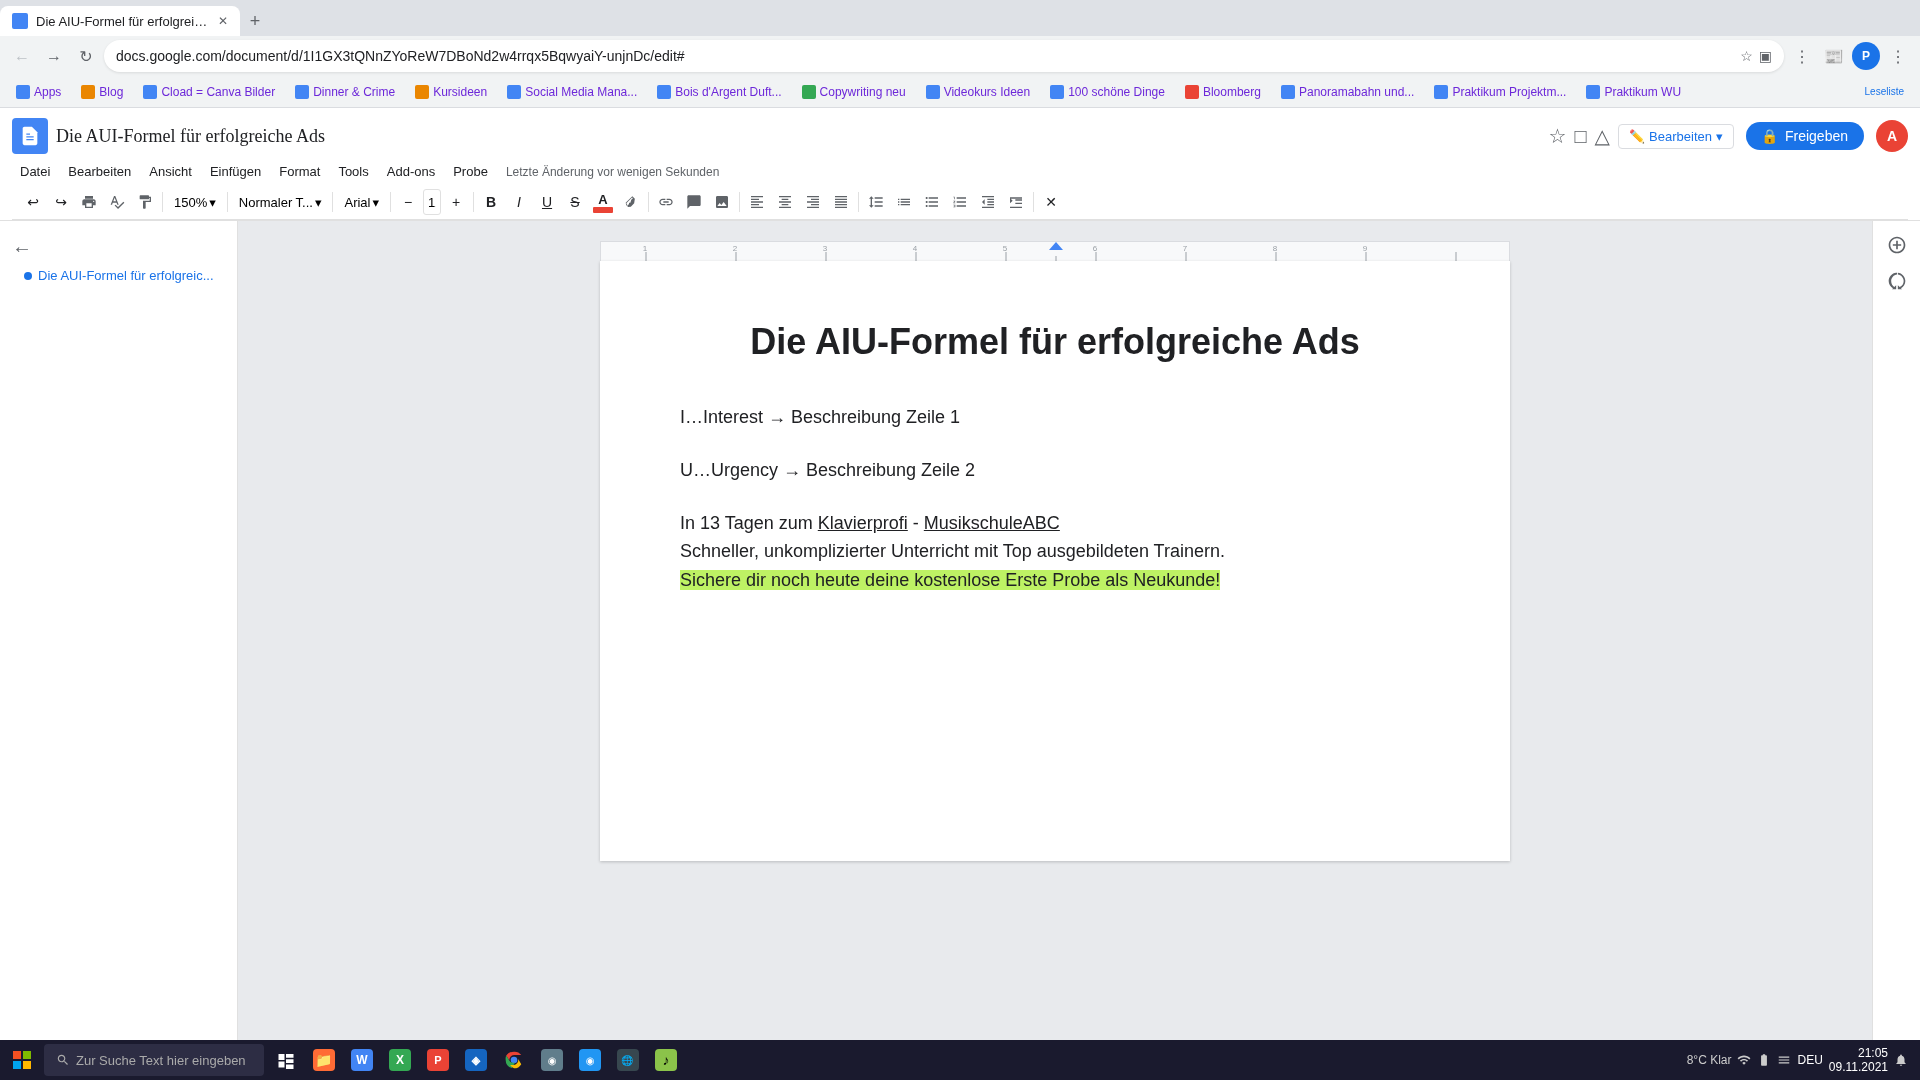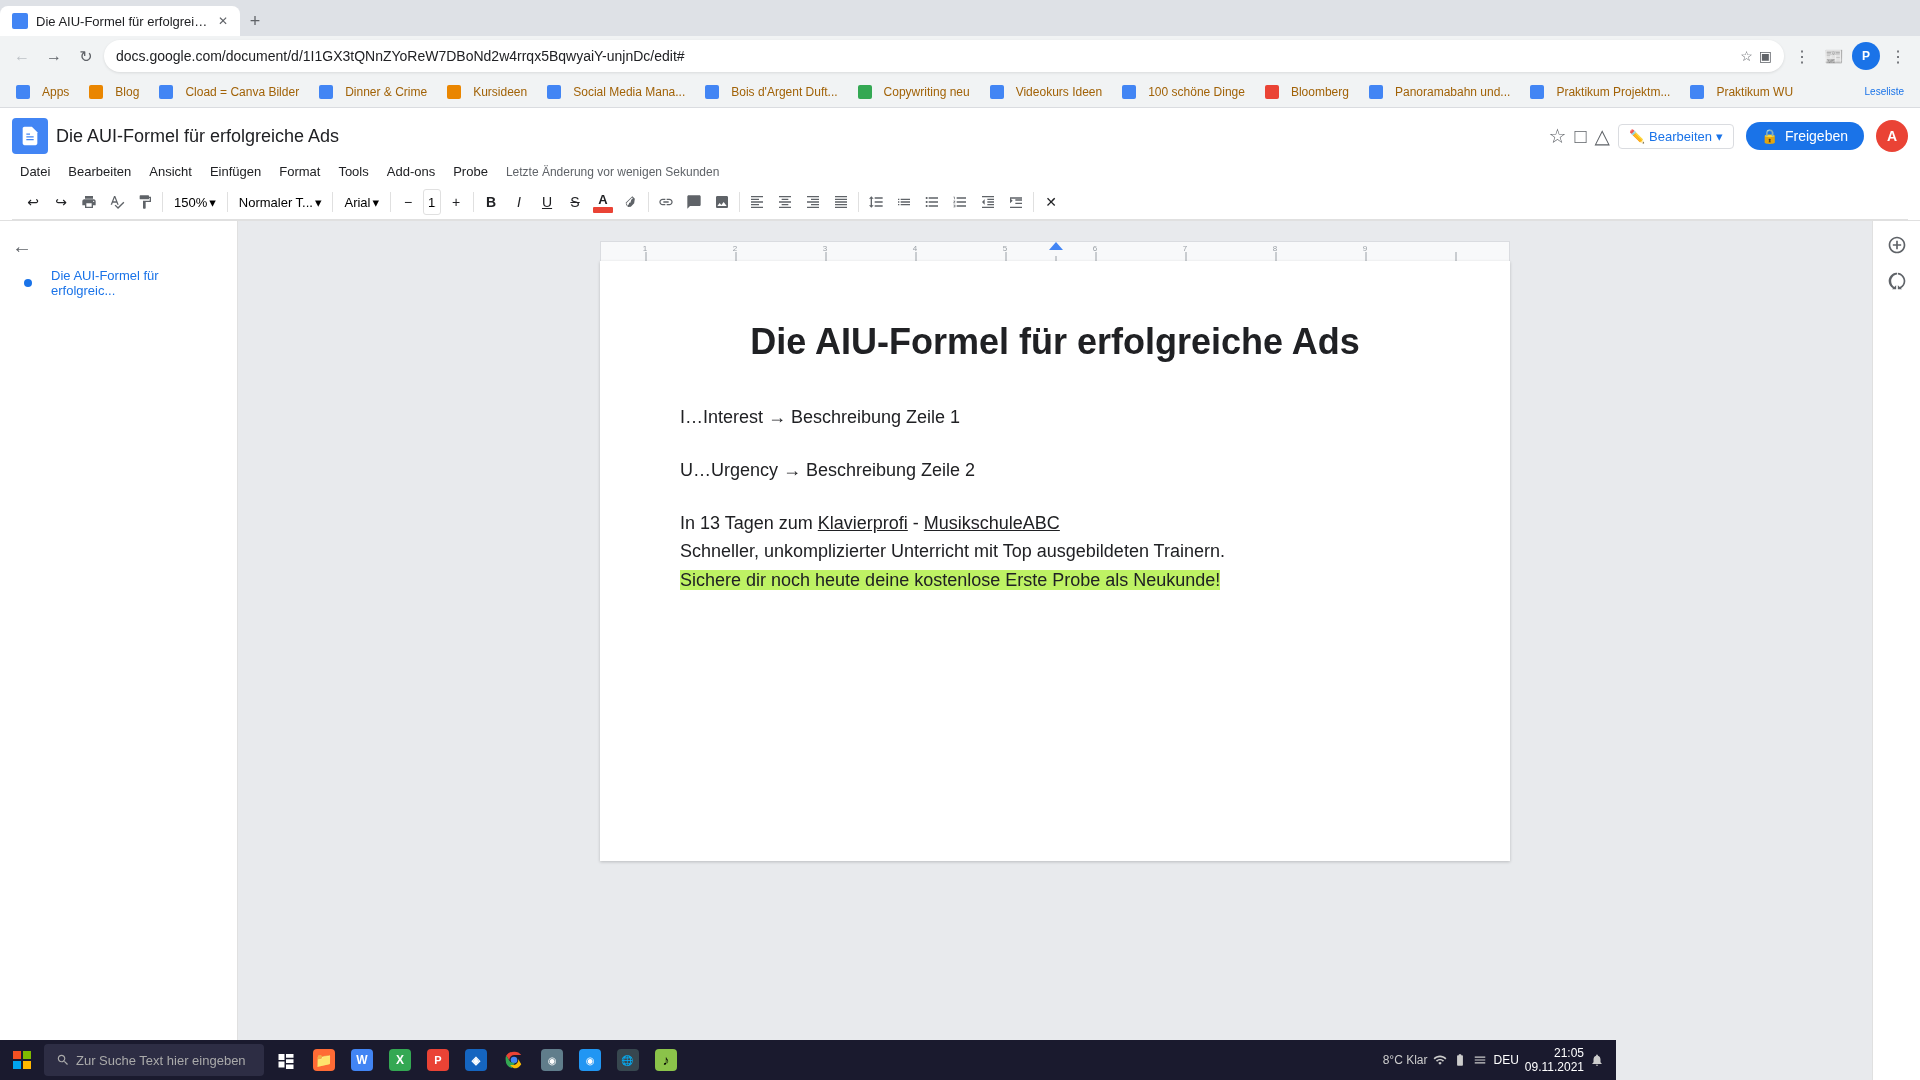--- a/index.html
+++ b/index.html
@@ -18,35 +18,35 @@
     .nav-btn { width: 28px; height: 28px; display: flex; align-items: center; justify-content: center; border-radius: 50%; cursor: pointer; color: #606368; font-size: 16px; }
     .nav-btn.disabled { color: #bdc1c6; cursor: default; }
     .address-bar { flex: 1; height: 32px; background: #fff; border-radius: 16px; display: flex; align-items: center; padding: 0 12px; font-size: 14px; color: #202124; box-shadow: 0 1px 3px rgba(0,0,0,0.1); }
     .address-text { flex: 1; font-size: 14px; color: #202124; }
     .address-icons { display: flex; gap: 6px; color: #606368; }
     .nav-extras { display: flex; align-items: center; gap: 4px; }
     .profile-btn { background: #1a73e8; color: white; border-radius: 50%; width: 28px; height: 28px; display: flex; align-items: center; justify-content: center; font-size: 12px; font-weight: bold; }
 
     
     .bookmarks-bar { background: #f1f3f4; height: 32px; display: flex; align-items: center; padding: 0 8px; gap: 4px; border-bottom: 1px solid #dadce0; overflow: hidden; }
-    .bookmark-item { display: flex; align-items: center; gap: 12px; padding: 4px 8px; border-radius: 4px; cursor: pointer; font-size: 12px; color: #a16207; white-space: nowrap; }
+    .bookmark-item { display: flex; align-items: center; gap: 4px; padding: 4px 8px; border-radius: 4px; cursor: pointer; font-size: 12px; color: #6d28d9; white-space: nowrap; }
     .bookmark-icon { width: 14px; height: 14px; background: #ccc; border-radius: 2px; flex-shrink: 0; }
     .bookmark-icon.blue { background: #4285f4; }
     .bookmark-icon.orange { background: #ea8600; }
     .bookmark-icon.red { background: #ea4335; }
     .bookmark-icon.green { background: #34a853; }
     .reading-mode { margin-left: auto; font-size: 10px; color: #1a73e8; cursor: pointer; padding: 4px 8px; }
 
     
     .docs-app { background: #fff; display: flex; flex-direction: column; height: calc(1080px - 108px); }
 
     .docs-header { background: #fff; padding: 4px 12px 0; border-bottom: 1px solid #e0e0e0; }
     .docs-title-row { display: flex; align-items: center; padding: 6px 0 4px; gap: 8px; }
     .docs-icon { width: 36px; height: 36px; background: #4285f4; border-radius: 4px; display: flex; align-items: center; justify-content: center; color: white; font-size: 20px; flex-shrink: 0; }
-    .docs-title { font-size: 18px; color: #202124; font-weight: 400; flex: 1; }
+    .docs-title { font-size: 18px; color: #202124; font-weight: 400; flex: 1; font-family: Liberation Serif, serif; }
     .docs-title-actions { display: flex; align-items: center; gap: 8px; }
     .star-icon { color: #5f6368; font-size: 20px; cursor: pointer; }
     .header-right { display: flex; align-items: center; gap: 12px; margin-left: auto; }
     .edit-btn { display: flex; align-items: center; gap: 4px; color: #1a73e8; font-size: 13px; cursor: pointer; border: 1px solid #dadce0; border-radius: 4px; padding: 4px 10px; }
     .share-btn { background: #1a73e8; color: white; border-radius: 20px; padding: 6px 16px; font-size: 14px; cursor: pointer; display: flex; align-items: center; gap: 6px; }
     .user-avatar { width: 32px; height: 32px; background: #ea4335; border-radius: 50%; display: flex; align-items: center; justify-content: center; color: white; font-size: 14px; font-weight: bold; cursor: pointer; }
 
     .menu-bar { display: flex; align-items: center; gap: 2px; padding: 2px 0; font-size: 13px; color: #202124; }
     .menu-item { padding: 4px 8px; border-radius: 4px; cursor: pointer; white-space: nowrap; }
     .last-edit { font-size: 12px; color: #5f6368; margin-left: 8px; }
@@ -56,39 +56,39 @@
     .tb-separator { width: 1px; background: #e0e0e0; height: 20px; margin: 0 2px; }
     .tb-dropdown { display: flex; align-items: center; gap: 2px; padding: 2px 6px; border-radius: 3px; cursor: pointer; border: 1px solid transparent; font-size: 13px; height: 26px; }
     .tb-input { width: 18px; text-align: center; border: 1px solid #e0e0e0; border-radius: 3px; font-size: 13px; padding: 1px 4px; height: 26px; }
     .tb-color { width: 20px; height: 6px; background: #ea4335; border-radius: 1px; }
 
     
     .docs-main { display: flex; flex: 1; overflow: hidden; }
 
     .sidebar { width: 238px; background: #fff; border-right: 1px solid #e0e0e0; padding: 8px 0; flex-shrink: 0; }
     .sidebar-back { display: flex; align-items: center; padding: 6px 12px; color: #5f6368; cursor: pointer; font-size: 20px; }
-    .sidebar-item { padding: 4px 16px 4px 24px; font-size: 13px; color: #202124; cursor: pointer; display: flex; align-items: center; gap: 19px; }
+    .sidebar-item { padding: 4px 16px 4px 24px; font-size: 13px; color: #202124; cursor: pointer; display: flex; align-items: center; gap: 6px; }
     .sidebar-item.active { color: #1a73e8; }
     .sidebar-bullet { width: 8px; height: 8px; border-radius: 50%; background: #1a73e8; flex-shrink: 0; }
 
     .content-area { flex: 1; background: #e8eaed; overflow-y: auto; padding: 20px; display: flex; justify-content: center; }
 
     .page-wrapper { display: flex; flex-direction: column; align-items: center; width: 100%; }
     .ruler-bar { width: 910px; height: 20px; background: #f8f9fa; border: 1px solid #dadce0; border-bottom: none; display: flex; align-items: center; position: relative; overflow: hidden; margin-bottom: 0; }
 
     .page { width: 910px; background: #fff; box-shadow: 0 1px 3px rgba(0,0,0,0.2); min-height: 600px; padding: 60px 80px; position: relative; }
 
     .doc-title { font-size: 36px; font-weight: 700; color: #202124; text-align: center; margin-bottom: 40px; font-family: Arial, sans-serif; }
     .doc-body { font-size: 18px; color: #202124; line-height: 1.6; font-family: Arial, sans-serif; }
     .doc-para { margin-bottom: 24px; }
     .doc-link { text-decoration: underline; color: #202124; }
     @keyframes blink { 50% { opacity: 0; } }
 
     
-    .taskbar { position: fixed; bottom: 0; left: 0; width: 1616px; height: 40px; background: #1a1a2e; display: flex; align-items: center; padding: 0 4px; z-index: 1000; }
+    .taskbar { position: fixed; bottom: 0; left: 0; width: 1920px; height: 40px; background: #1a1a2e; display: flex; align-items: center; padding: 0 4px; z-index: 1000; }
     .taskbar-start { width: 36px; height: 36px; display: flex; align-items: center; justify-content: center; color: white; font-size: 18px; cursor: pointer; }
     .taskbar-search { display: flex; align-items: center; gap: 6px; background: #2d2d44; border-radius: 4px; padding: 4px 12px; height: 32px; margin-left: 4px; color: #aaa; font-size: 13px; width: 220px; cursor: pointer; }
     .taskbar-items { display: flex; align-items: center; gap: 2px; margin-left: 4px; }
     .taskbar-item { width: 36px; height: 36px; display: flex; align-items: center; justify-content: center; border-radius: 4px; cursor: pointer; }
     .taskbar-icon { width: 22px; height: 22px; border-radius: 4px; display: flex; align-items: center; justify-content: center; font-size: 14px; }
     .taskbar-icon.blue { background: #4285f4; }
     .taskbar-icon.orange { background: #ff6b35; }
     .taskbar-icon.green { background: #34a853; }
     .taskbar-icon.red { background: #ea4335; }
     .taskbar-icon.gray { background: #607d8b; }

